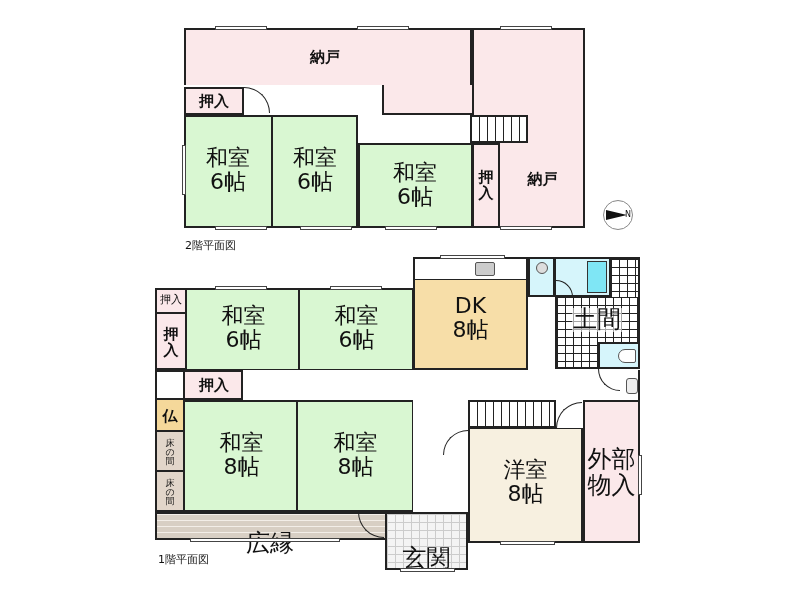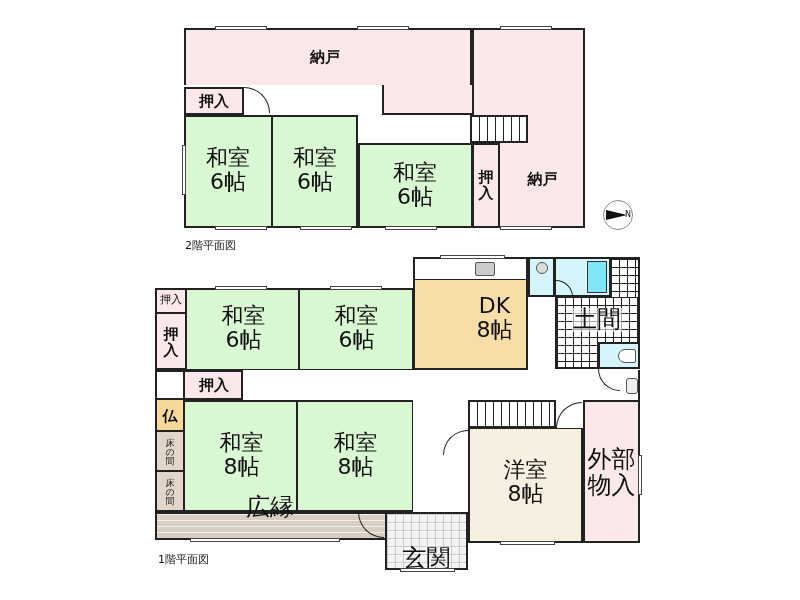--- a/index.html
+++ b/index.html
@@ -91,21 +91,21 @@
     <div class="lbl big" style="left:187px;top:298px;width:113px;height:60px;">和室
 6帖</div>
 
     <div class="room" style="left:300px;top:288px;width:113px;height:82px;background:#d9f7d2;border-width:2.5px 1.5px 1.5px 0;"></div>
     <div class="lbl big" style="left:300px;top:298px;width:113px;height:60px;">和室
 6帖</div>
 
     <div class="room" style="left:413px;top:257px;width:115px;height:113px;background:#f7dea8;border-width:2.5px 2px 2px 2.5px;"></div>
     <div style="position:absolute;left:415px;top:259px;width:111px;height:20px;background:#fff;border-bottom:1px solid #222;"></div>
     <div style="position:absolute;left:475px;top:262px;width:18px;height:12px;background:#ccc;border:1px solid #555;border-radius:2px;"></div>
-    <div class="lbl big" style="left:413px;top:288px;width:115px;height:60px;margin-left:24px;">DK
+    <div class="lbl big" style="left:413px;top:288px;width:115px;height:60px;">DK
 8帖</div>
 
     <div class="room" style="left:528px;top:257px;width:27px;height:40px;background:#d6f5fb;border-width:2.5px 2px 2px 2px;"></div>
     <div style="position:absolute;left:536px;top:262px;width:10px;height:10px;border:1px solid #555;border-radius:50%;background:#ddd;"></div>
 
     <div class="room" style="left:555px;top:257px;width:56px;height:40px;background:#d6f5fb;border-width:2.5px 2.5px 2.5px 1.5px;"></div>
     <div style="position:absolute;left:587px;top:261px;width:20px;height:32px;background:#7fe6f5;border:1px solid #333;box-sizing:border-box;"></div>
     <div class="door-arc" style="left:555px;top:280px;width:18px;height:17px;border-width:1.2px 1.2px 0 0;border-radius:0 18px 0 0;"></div>
 
     <div class="room tile" style="left:555px;top:297px;width:85px;height:72px;border-width:0 2.5px 2px 2px;"></div>
@@ -139,21 +139,21 @@
 8帖</div>
 
     <div class="room" style="left:298px;top:400px;width:115px;height:112px;background:#d9f7d2;border-width:2.5px 1.5px 2px 0;"></div>
     <div class="lbl big" style="left:298px;top:425px;width:115px;height:60px;">和室
 8帖</div>
 
     <div class="room" style="left:413px;top:400px;width:55px;height:112px;background:#fff;border:none;"></div>
     <div class="door-arc" style="left:443px;top:430px;width:25px;height:25px;border-width:1.2px 0 0 1.2px;border-radius:25px 0 0 0;"></div>
 
     <div class="room engawa" style="left:155px;top:512px;width:233px;height:28px;border-width:2.5px 0 2.5px 2.5px;"></div>
-    <div class="lbl mid" style="left:230px;top:500px;width:80px;height:16px;text-align:center;">広縁</div>
+    <div class="lbl mid" style="left:230px;top:536px;width:80px;height:16px;text-align:center;">広縁</div>
     <div class="door-arc" style="left:358px;top:512px;width:26px;height:26px;border-width:0 0 1.2px 1.2px;border-radius:0 0 0 26px;"></div>
 
     <div class="room tile-light" style="left:385px;top:512px;width:83px;height:58px;border-width:2px 2.5px 2.5px 2.5px;"></div>
     <div class="lbl mid" style="left:385px;top:546px;width:83px;height:26px;">玄関</div>
 
     <div class="room stairs" style="left:468px;top:400px;width:88px;height:28px;border-width:2.5px;"></div>
     <div class="door-arc" style="left:556px;top:402px;width:26px;height:26px;border-width:1.2px 0 0 1.2px;border-radius:26px 0 0 0;"></div>
 
     <div class="room" style="left:468px;top:428px;width:115px;height:115px;background:#f7f0e0;border-width:1.5px 2.5px 2.5px 2.5px;"></div>
     <div class="lbl big" style="left:468px;top:452px;width:115px;height:60px;">洋室

